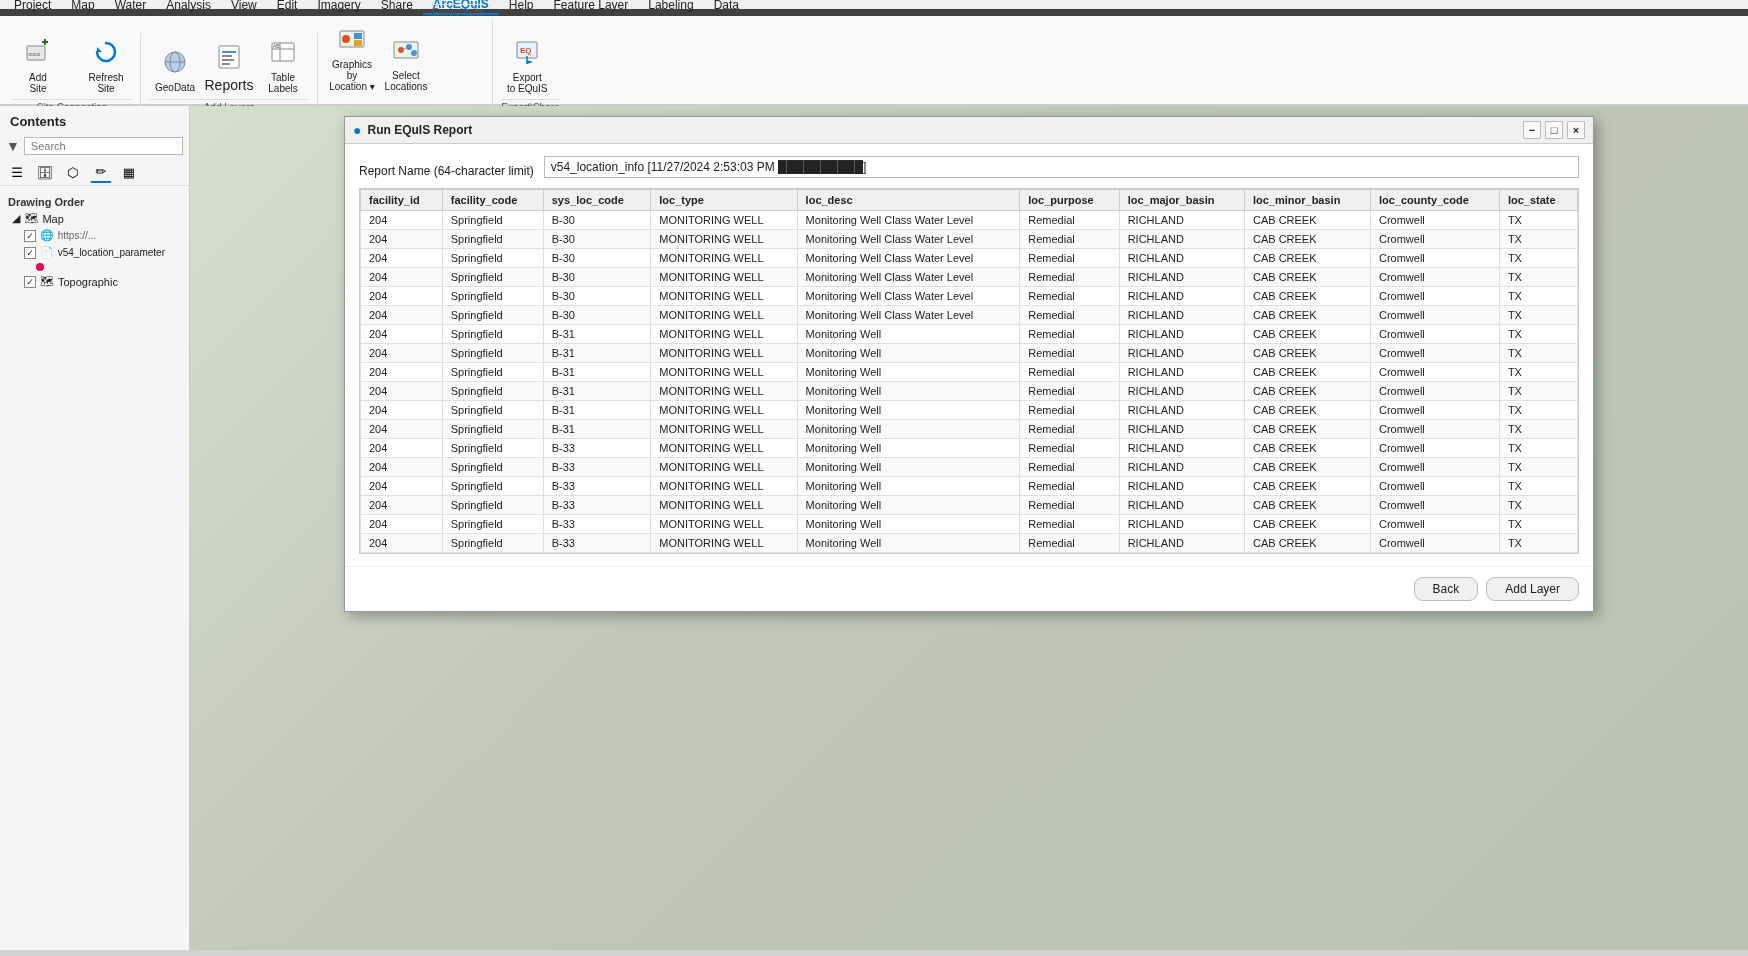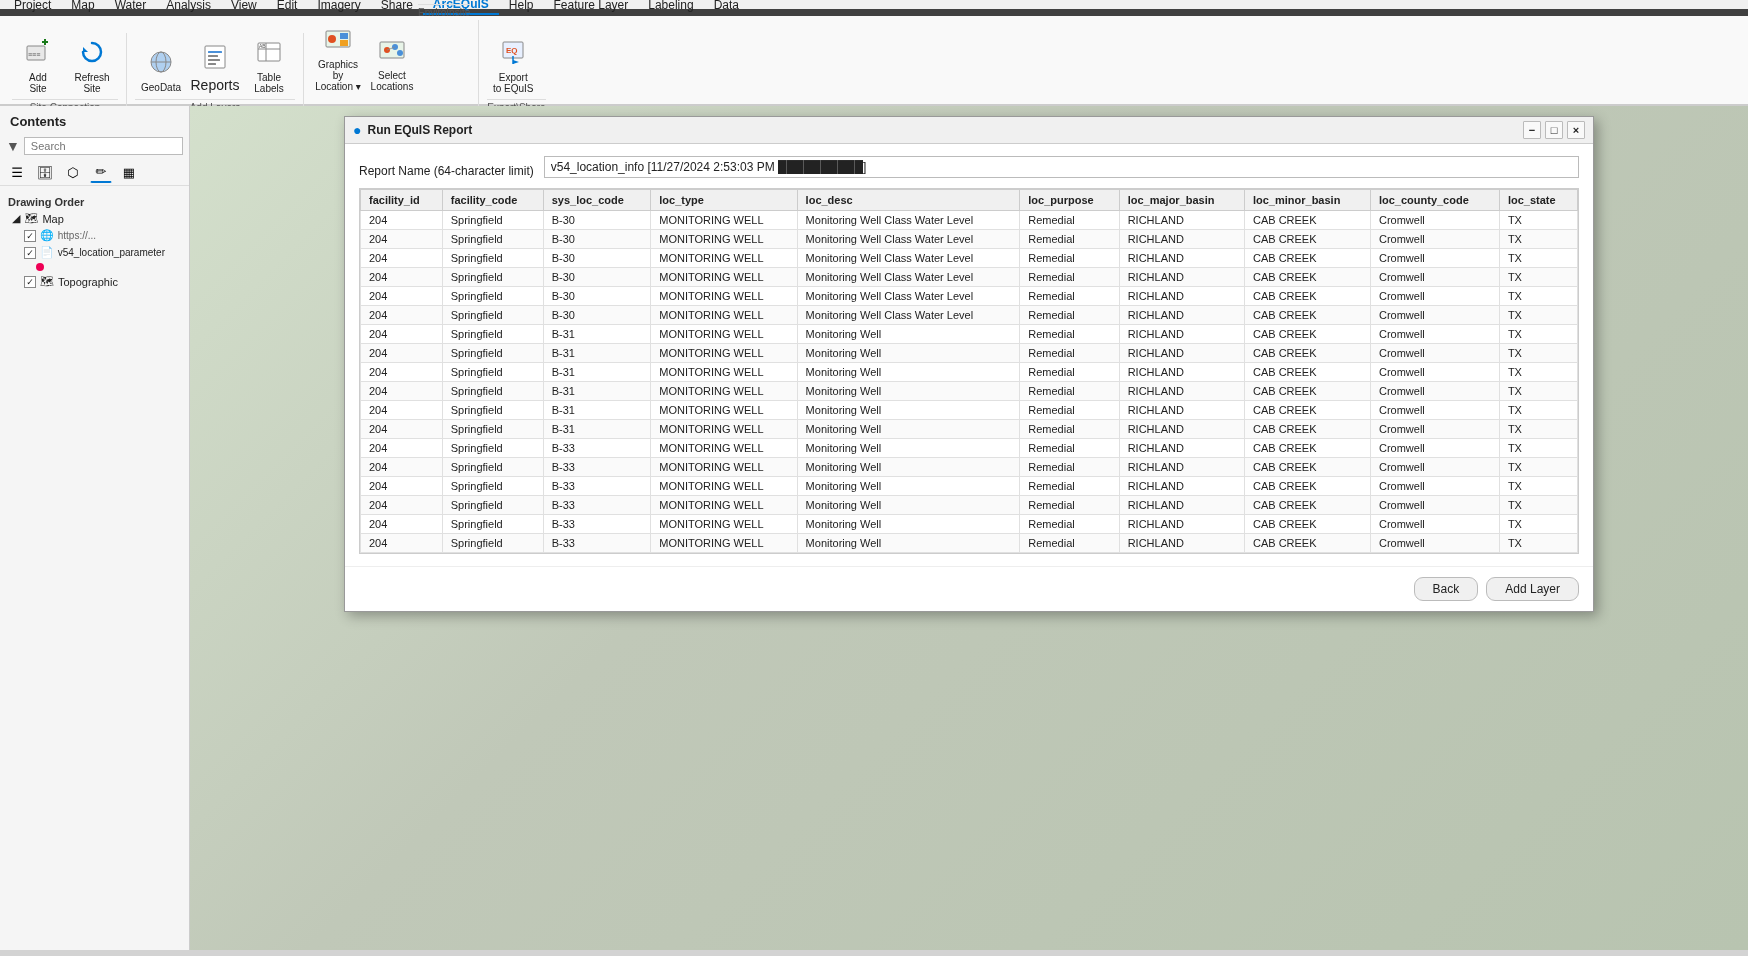--- a/index.html
+++ b/index.html
@@ -153,21 +153,21 @@
   <span class="menu-item">Help</span>
   <span class="menu-item">Feature Layer</span>
   <span class="menu-item">Labeling</span>
   <span class="menu-item">Data</span>
 </div>
 
 <div class="ribbon" style="height:90px;">
   <div class="ribbon-content">
 
     <div style="display:flex;flex-direction:column;border-right:1px solid #ddd;padding:0 8px 0 4px;">
-      <div style="display:flex;gap:2px;align-items:flex-end;padding-bottom:18px;">
+      <div style="display:flex;gap:16px;align-items:flex-end;padding-bottom:18px;">
         <div class="ribbon-btn">
           <div class="icon" style="color:#1a7a1a;">
             <svg width="28" height="28" viewBox="0 0 28 28">
                 <rect x="3" y="8" width="18" height="14" rx="1" fill="#e8e8e8" stroke="#888" stroke-width="1"></rect>
                 <text x="4" y="19" font-size="7" fill="#555">≡≡≡</text>
                 <line x1="18" y1="4" x2="24" y2="4" stroke="#1a7a1a" stroke-width="2"></line>
                 <line x1="21" y1="1" x2="21" y2="7" stroke="#1a7a1a" stroke-width="2"></line>
               </svg>
           </div>
           <div class="label" style="font-size:10px;text-align:center;line-height:1.1;">Add<br>Site</div>

